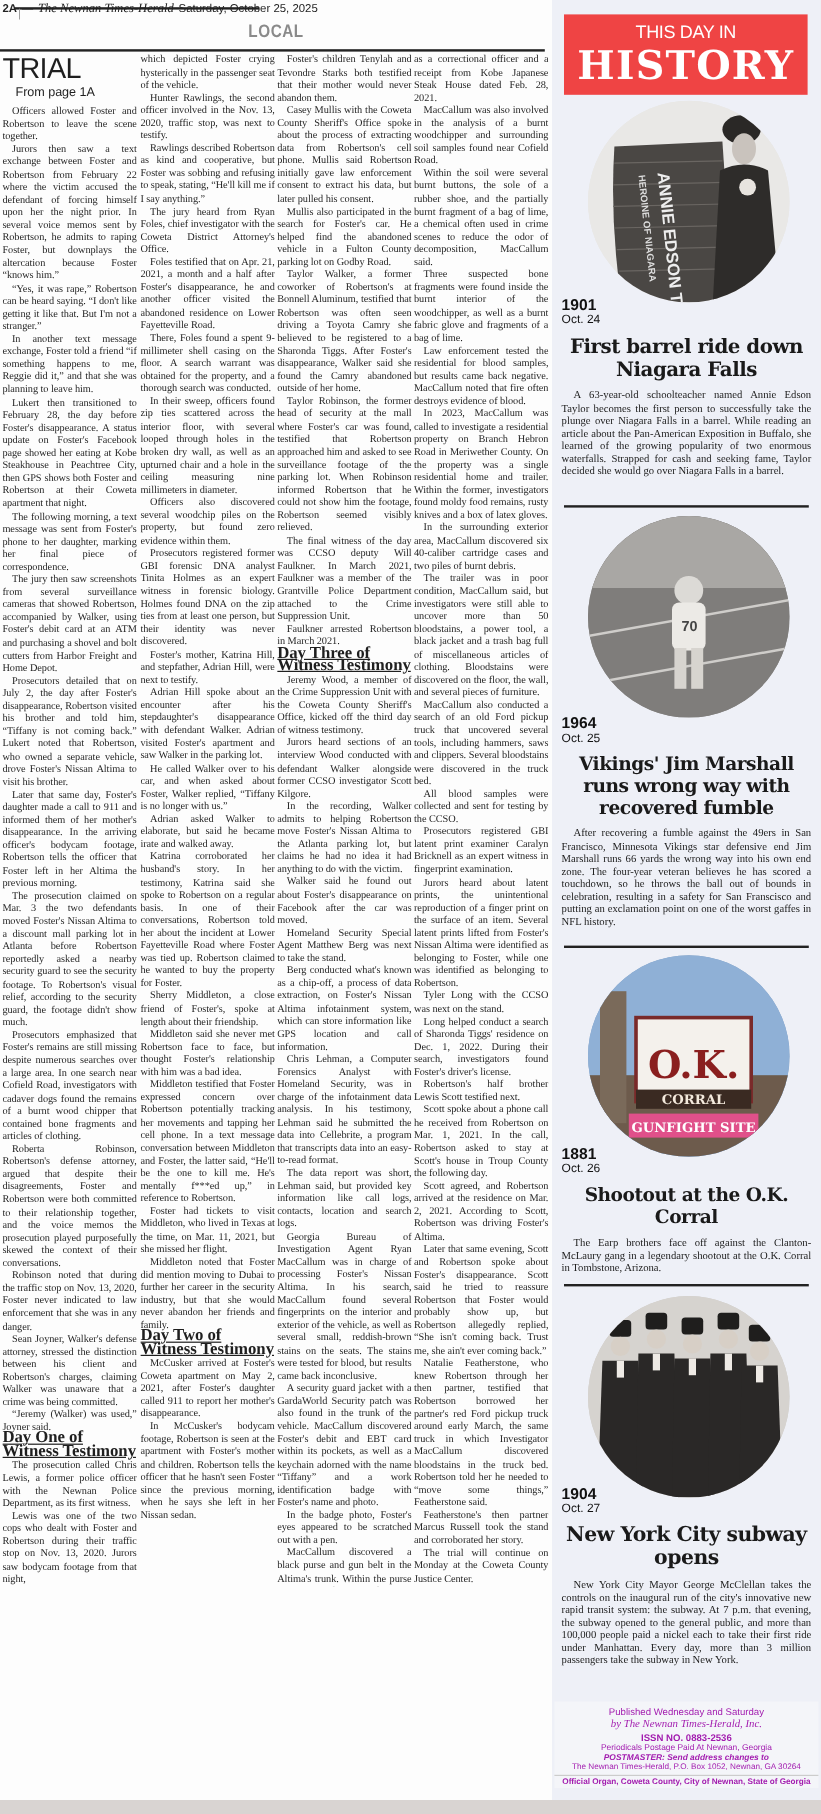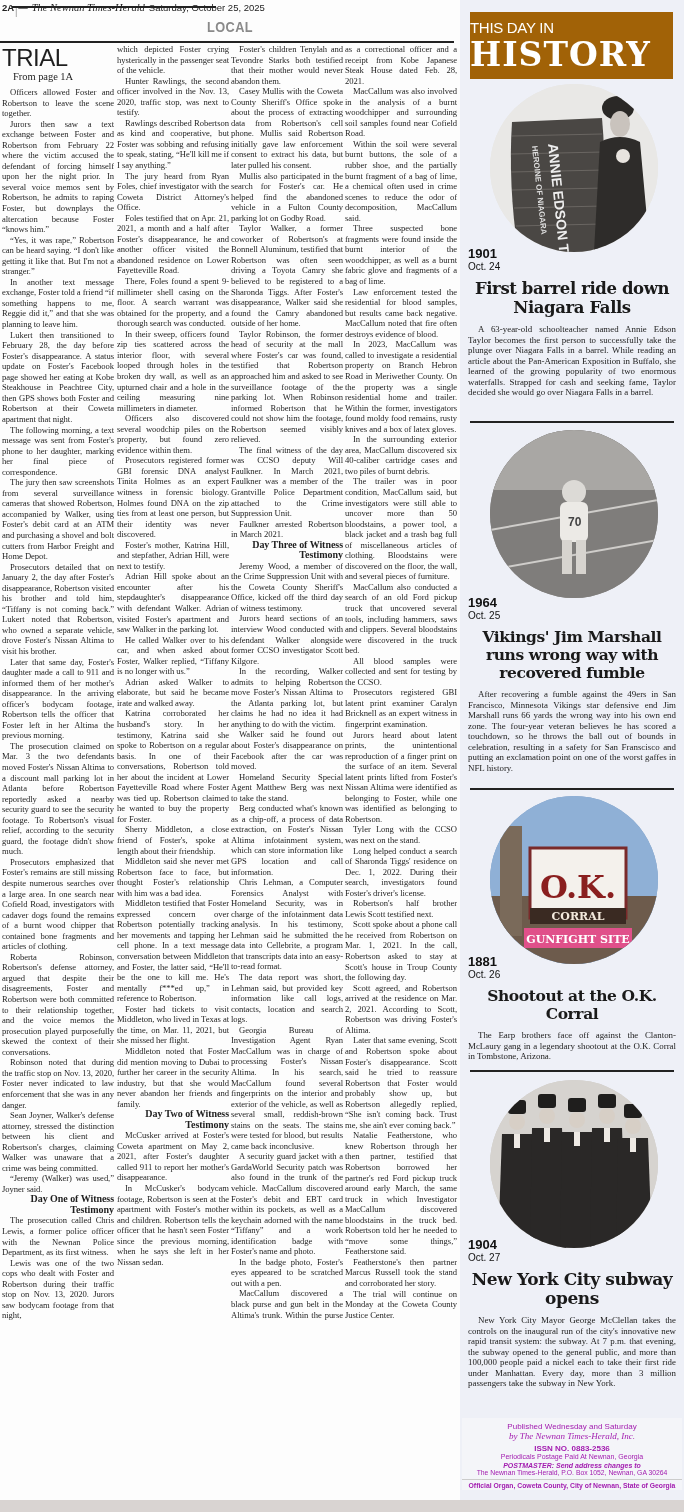--- a/index.html
+++ b/index.html
@@ -8,27 +8,27 @@
   .page { position: absolute; left: 0; top: 0; width: 684px; height: 1500px; background: #fdfdfd; }
   .folio { position: absolute; left: 2px; top: 1px; height: 12px; font-family: "Liberation Sans", sans-serif; font-size: 9.5px; color: #222; white-space: nowrap; display: flex; align-items: center; gap: 4px; }
   .folio .pg { font-weight: bold; }
   .folio .paper { font-family: "Liberation Serif", serif; font-style: italic; font-size: 10.5px; }
   .folio .sep { color: #999; padding: 0 3px; }
   .section { position: absolute; left: 0; width: 460px; top: 18px; text-align: center; font-family: "Liberation Sans", sans-serif; font-weight: bold; font-size: 15px; color: #8a8a8a; letter-spacing: 0.5px; transform: scaleX(0.85); }
   .rule-top { position: absolute; left: 0; width: 454px; top: 41px; height: 1.5px; background: #222; }
   .col { position: absolute; top: 44px; width: 112px; font-size: 8.6px; line-height: 10.55px; text-align: justify; hyphens: auto; font-family: "Liberation Serif", serif; letter-spacing: -0.05px; overflow: hidden; height: 1278px; }
   .col p { text-indent: 8px; }
   .col p.noind { text-indent: 0; }
-  .col h4 { font-family: "Liberation Serif", serif; font-weight: bold; font-size: 10px; line-height: 10.5px; text-align: right; text-indent: 0; }
+  .col h4 { font-family: "Liberation Serif", serif; font-weight: bold; font-size: 14px; line-height: 10.5px; text-align: left; text-indent: 0; text-decoration: underline; }
   .c1 { left: 2px; } .c2 { left: 117px; } .c3 { left: 231px; } .c4 { left: 345px; }
   .jump-title { font-family: "Liberation Sans", sans-serif; font-size: 24px; line-height: 24px; font-weight: normal; letter-spacing: -0.5px; margin-top: 2px; text-align: left; }
-  .jump-sub { font-family: Liberation Serif, serif; font-size: 10.5px; line-height: 14px; margin-bottom: 3px; text-align: left; padding-left: 11px; }
+  .jump-sub { font-family: Liberation Sans, sans-serif; font-size: 10.5px; line-height: 14px; margin-bottom: 3px; text-align: left; padding-left: 11px; }
 
   .sidebar { position: absolute; left: 460px; top: 0; width: 224px; height: 1500px; background: #eef0f7; }
-  .banner { position: absolute; left: 10px; top: 12px; width: 203px; height: 67px; background: #a16207; color: #fff; text-align: left; }
+  .banner { position: absolute; left: 10px; top: 12px; width: 203px; height: 67px; background: #ef4444; color: #fff; text-align: center; }
   .banner .small { font-family: "Liberation Sans", sans-serif; font-size: 15px; line-height: 18px; margin-top: 7px; letter-spacing: -0.3px; }
   .banner .big { font-family: "DejaVu Serif", serif; font-weight: bold; font-size: 33px; line-height: 36px; letter-spacing: 1px; }
   .photo { position: absolute; border-radius: 50%; overflow: hidden; }
   .evt { position: absolute; left: 8px; width: 208px; }
   .yr { font-family: "Liberation Sans", sans-serif; font-weight: bold; font-size: 13px; line-height: 14px; color: #111; }
   .dt { font-family: "Liberation Sans", sans-serif; font-size: 10px; line-height: 12px; color: #111; }
   .hl { font-family: "DejaVu Serif", serif; font-weight: bold; font-size: 15.5px; line-height: 18px; text-align: center; margin: 6px 0 7px; color: #1a1a1a; letter-spacing: -0.4px; }
   .body { font-family: "Liberation Serif", serif; font-size: 8.9px; line-height: 10.5px; text-align: justify; text-indent: 10px; color: #222; }
   .sep { position: absolute; left: 10px; width: 204px; height: 1.5px; background: #222; }
   .pub { position: absolute; left: 2px; top: 1418px; width: 220px; height: 72px; background: #f4f5f9; font-family: "Liberation Sans", sans-serif; text-align: center; color: #a21caf; }
@@ -61,21 +61,21 @@
     <div class="jump-title">TRIAL</div>
     <div class="jump-sub">From page 1A</div>
     <div>
         <p>Officers allowed Foster and Robertson to leave the scene together.</p>
         <p>Jurors then saw a text exchange between Foster and Robertson from February 22 where the victim accused the defendant of forcing himself upon her the night prior. In several voice memos sent by Robertson, he admits to raping Foster, but downplays the altercation because Foster “knows him.”</p>
         <p>“Yes, it was rape,” Robertson can be heard saying. “I don't like getting it like that. But I'm not a stranger.”</p>
         <p>In another text message exchange, Foster told a friend “if something happens to me, Reggie did it,” and that she was planning to leave him.</p>
         <p>Lukert then transitioned to February 28, the day before Foster's disappearance. A status update on Foster's Facebook page showed her eating at Kobe Steakhouse in Peachtree City, then GPS shows both Foster and Robertson at their Coweta apartment that night.</p>
         <p>The following morning, a text message was sent from Foster's phone to her daughter, marking her final piece of correspondence.</p>
         <p>The jury then saw screenshots from several surveillance cameras that showed Robertson, accompanied by Walker, using Foster's debit card at an ATM and purchasing a shovel and bolt cutters from Harbor Freight and Home Depot.</p>
-        <p>Prosecutors detailed that on January 2, the day after Foster's disappearance, Robertson visited his brother and told him, “Tiffany is not coming back.” Lukert noted that Robertson, who owned a separate vehicle, drove Foster's Nissan Altima to visit his brother.</p>
+        <p>Prosecutors detailed that on July 2, the day after Foster's disappearance, Robertson visited his brother and told him, “Tiffany is not coming back.” Lukert noted that Robertson, who owned a separate vehicle, drove Foster's Nissan Altima to visit his brother.</p>
         <p>Later that same day, Foster's daughter made a call to 911 and informed them of her mother's disappearance. In the arriving officer's bodycam footage, Robertson tells the officer that Foster left in her Altima the previous morning.</p>
         <p>The prosecution claimed on Mar. 3 the two defendants moved Foster's Nissan Altima to a discount mall parking lot in Atlanta before Robertson reportedly asked a nearby security guard to see the security footage. To Robertson's visual relief, according to the security guard, the footage didn't show much.</p>
         <p>Prosecutors emphasized that Foster's remains are still missing despite numerous searches over a large area. In one search near Cofield Road, investigators with cadaver dogs found the remains of a burnt wood chipper that contained bone fragments and articles of clothing.</p>
         <p>Roberta Robinson, Robertson's defense attorney, argued that despite their disagreements, Foster and Robertson were both committed to their relationship together, and the voice memos the prosecution played purposefully skewed the context of their conversations.</p>
         <p>Robinson noted that during the traffic stop on Nov. 13, 2020, Foster never indicated to law enforcement that she was in any danger.</p>
         <p>Sean Joyner, Walker's defense attorney, stressed the distinction between his client and Robertson's charges, claiming Walker was unaware that a crime was being committed.</p>
         <p>“Jeremy (Walker) was used,” Joyner said.</p>
       </div>
     <h4>Day One of Witness Testimony</h4>
     <div>

